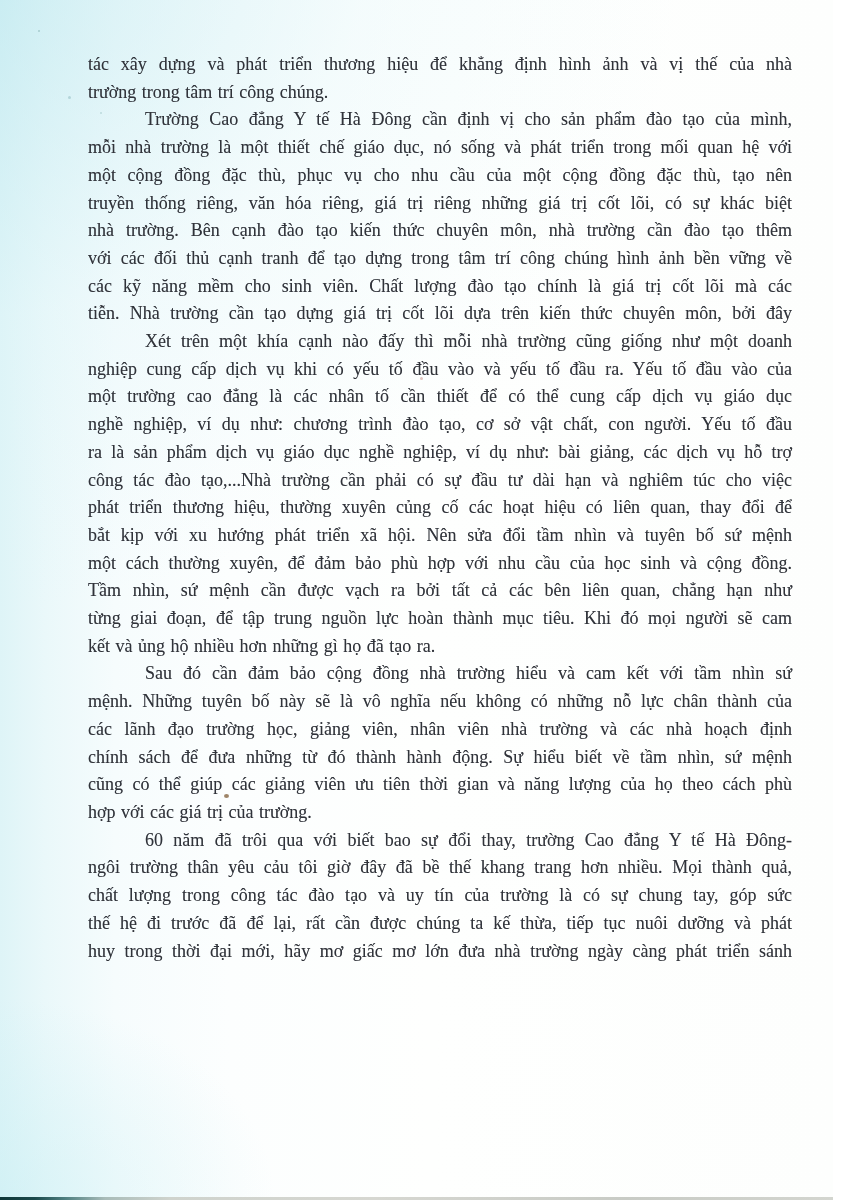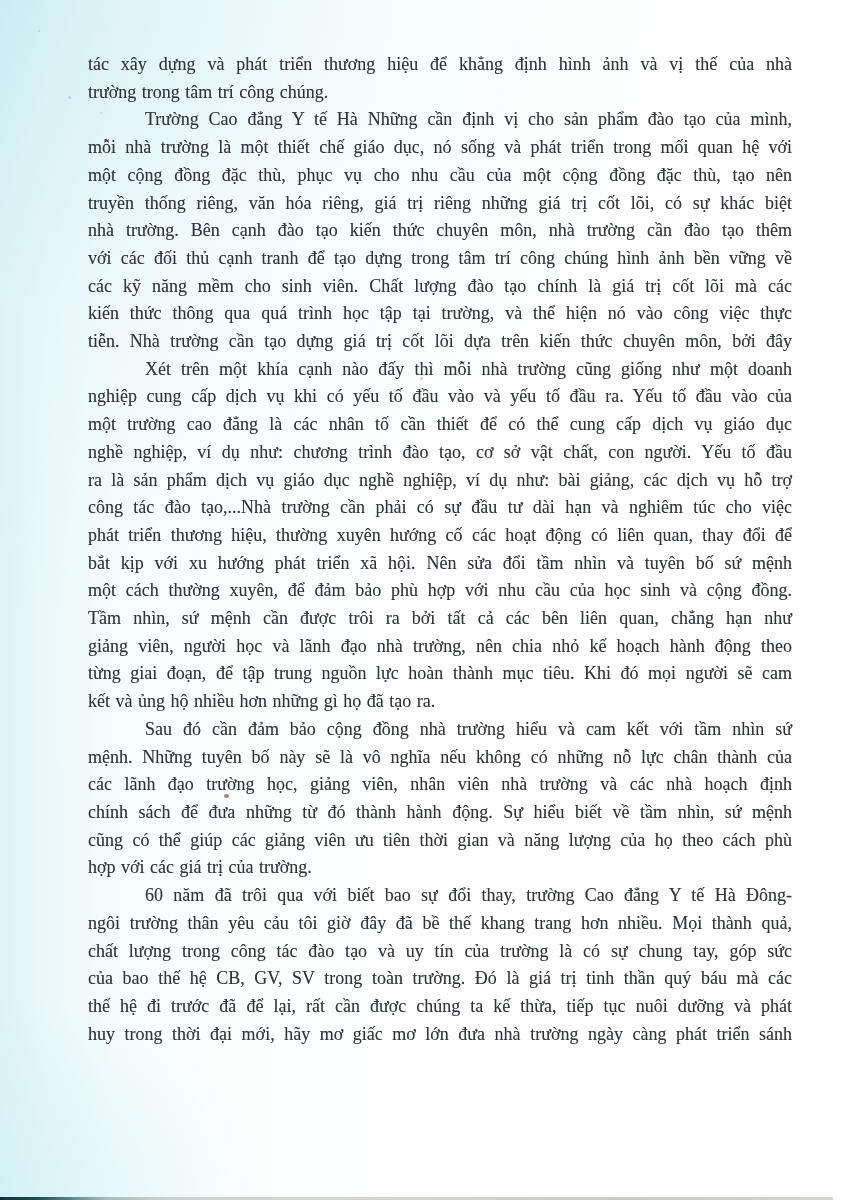--- a/index.html
+++ b/index.html
@@ -52,52 +52,49 @@
       #cfd3cd 170px, #d6d7d1 45%, #c8cbc5 75%, #d3d5cf 100%);
   }
 </style>
 </head>
 <body>
 
 <div class="page">
   <div class="text-block">
     <div class="ln">tác xây dựng và phát triển thương hiệu để khẳng định hình ảnh và vị thế của nhà</div>
     <div class="ln e">trường trong tâm trí công chúng.</div>
-    <div class="ln i">Trường Cao đẳng Y tế Hà Những cần định vị cho sản phẩm đào tạo của mình,</div>
+    <div class="ln i">Trường Cao đẳng Y tế Hà Đông cần định vị cho sản phẩm đào tạo của mình,</div>
     <div class="ln">mỗi nhà trường là một thiết chế giáo dục, nó sống và phát triển trong mối quan hệ với</div>
     <div class="ln">một cộng đồng đặc thù, phục vụ cho nhu cầu của một cộng đồng đặc thù, tạo nên</div>
     <div class="ln">truyền thống riêng, văn hóa riêng, giá trị riêng những giá trị cốt lõi, có sự khác biệt</div>
     <div class="ln">nhà trường. Bên cạnh đào tạo kiến thức chuyên môn, nhà trường cần đào tạo thêm</div>
     <div class="ln">với các đối thủ cạnh tranh để tạo dựng trong tâm trí công chúng hình ảnh bền vững về</div>
     <div class="ln">các kỹ năng mềm cho sinh viên. Chất lượng đào tạo chính là giá trị cốt lõi mà các</div>
-    <div class="ln">kiến thức thông qua quá trình học tập tại trường, và thể hiện nó vào công việc thực</div>
     <div class="ln">tiễn. Nhà trường cần tạo dựng giá trị cốt lõi dựa trên kiến thức chuyên môn, bởi đây</div>
     <div class="ln i">Xét trên một khía cạnh nào đấy thì mỗi nhà trường cũng giống như một doanh</div>
     <div class="ln">nghiệp cung cấp dịch vụ khi có yếu tố đầu vào và yếu tố đầu ra. Yếu tố đầu vào của</div>
     <div class="ln">một trường cao đẳng là các nhân tố cần thiết để có thể cung cấp dịch vụ giáo dục</div>
     <div class="ln">nghề nghiệp, ví dụ như: chương trình đào tạo, cơ sở vật chất, con người. Yếu tố đầu</div>
     <div class="ln">ra là sản phẩm dịch vụ giáo dục nghề nghiệp, ví dụ như: bài giảng, các dịch vụ hỗ trợ</div>
     <div class="ln">công tác đào tạo,...Nhà trường cần phải có sự đầu tư dài hạn và nghiêm túc cho việc</div>
-    <div class="ln">phát triển thương hiệu, thường xuyên hướng cố các hoạt động có liên quan, thay đổi để</div>
+    <div class="ln">phát triển thương hiệu, thường xuyên củng cố các hoạt hiệu có liên quan, thay đổi để</div>
     <div class="ln">bắt kịp với xu hướng phát triển xã hội. Nên sửa đổi tầm nhìn và tuyên bố sứ mệnh</div>
     <div class="ln">một cách thường xuyên, để đảm bảo phù hợp với nhu cầu của học sinh và cộng đồng.</div>
-    <div class="ln">Tầm nhìn, sứ mệnh cần được trôi ra bởi tất cả các bên liên quan, chẳng hạn như</div>
-    <div class="ln">giảng viên, người học và lãnh đạo nhà trường, nên chia nhỏ kế hoạch hành động theo</div>
+    <div class="ln">Tầm nhìn, sứ mệnh cần được vạch ra bởi tất cả các bên liên quan, chẳng hạn như</div>
     <div class="ln">từng giai đoạn, để tập trung nguồn lực hoàn thành mục tiêu. Khi đó mọi người sẽ cam</div>
     <div class="ln e">kết và ủng hộ nhiều hơn những gì họ đã tạo ra.</div>
     <div class="ln i">Sau đó cần đảm bảo cộng đồng nhà trường hiểu và cam kết với tầm nhìn sứ</div>
     <div class="ln">mệnh. Những tuyên bố này sẽ là vô nghĩa nếu không có những nỗ lực chân thành của</div>
     <div class="ln">các lãnh đạo trường học, giảng viên, nhân viên nhà trường và các nhà hoạch định</div>
     <div class="ln">chính sách để đưa những từ đó thành hành động. Sự hiểu biết về tầm nhìn, sứ mệnh</div>
     <div class="ln">cũng có thể giúp các giảng viên ưu tiên thời gian và năng lượng của họ theo cách phù</div>
     <div class="ln e">hợp với các giá trị của trường.</div>
     <div class="ln i">60 năm đã trôi qua với biết bao sự đổi thay, trường Cao đẳng Y tế Hà Đông-</div>
     <div class="ln">ngôi trường thân yêu cảu tôi giờ đây đã bề thế khang trang hơn nhiều. Mọi thành quả,</div>
     <div class="ln">chất lượng trong công tác đào tạo và uy tín của trường là có sự chung tay, góp sức</div>
-    <div class="ln">của bao thế hệ CB, GV, SV trong toàn trường. Đó là giá trị tinh thần quý báu mà các</div>
     <div class="ln">thế hệ đi trước đã để lại, rất cần được chúng ta kế thừa, tiếp tục nuôi dưỡng và phát</div>
     <div class="ln">huy trong thời đại mới, hãy mơ giấc mơ lớn đưa nhà trường ngày càng phát triển sánh</div>
   </div>
 
   <div class="speck s1"></div>
   <div class="speck s2"></div>
   <div class="speck s3"></div>
   <div class="speck s4"></div>
   <div class="speck s5"></div>
 

